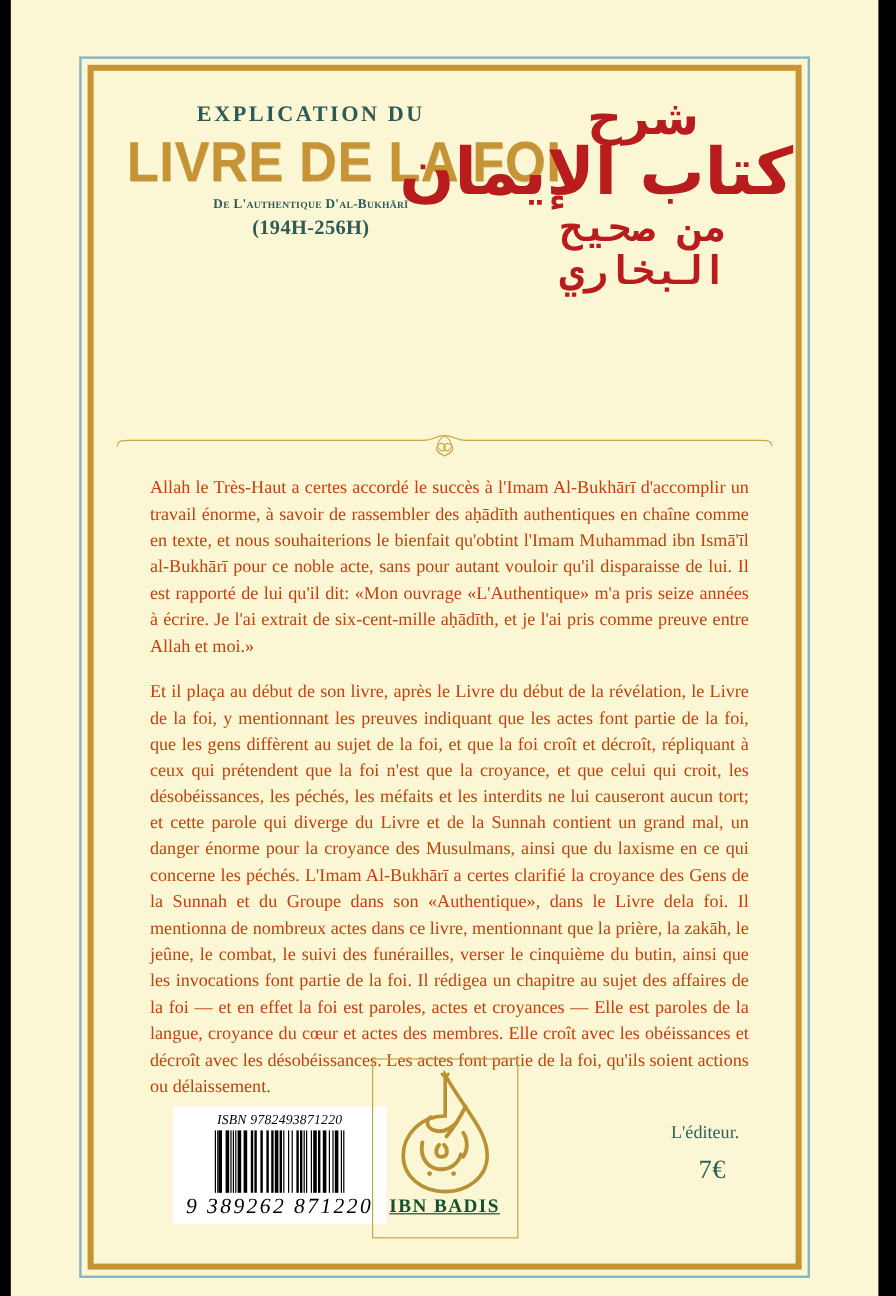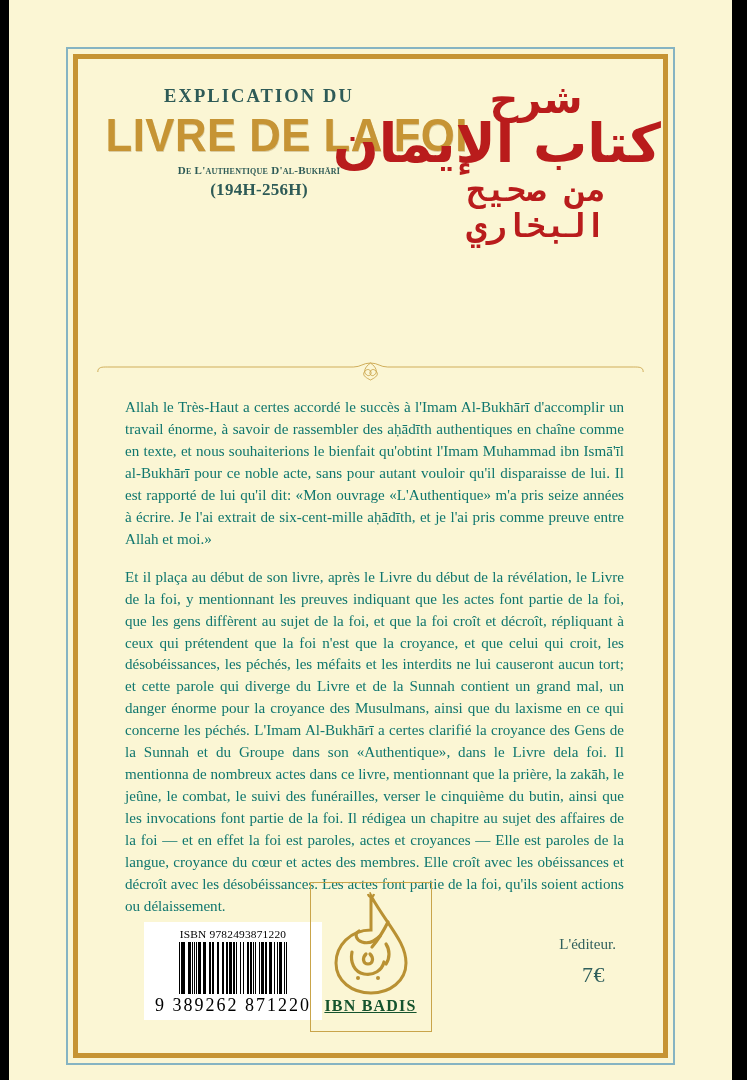--- a/index.html
+++ b/index.html
@@ -155,21 +155,21 @@
     position: absolute;
     left: 41px;
     right: 33px;
     top: 333px;
   }
   .blurb p {
     margin: 0 0 16px 0;
     font-family: "Liberation Serif", serif;
     font-size: 15.1px;
     line-height: 1.455;
-    color: #0f766e;
+    color: #c2410c;
     text-align: justify;
     text-justify: inter-word;
     hyphens: auto;
   }
   .signature {
     margin-top: 18px;
     text-align: right;
     padding-right: 8px;
     font-family: "Liberation Serif", serif;
     font-size: 15.1px;
@@ -187,20 +187,21 @@
 
   .barcode-box {
     position: absolute;
     left: 60px;
     bottom: 20px;
     width: 178px;
     background: #ffffff;
     padding: 6px 6px 4px 6px;
     box-sizing: border-box;
     text-align: center;
+    font-style: italic;
   }
   .isbn-text {
     font-family: "Liberation Serif", serif;
     font-size: 11.4px;
     color: #000;
     letter-spacing: 0.2px;
     margin-bottom: 2px;
   }
   .bars { height: 52px; display: flex; align-items: stretch; justify-content: center; }
   .bars i { display: block; background: #000; }

